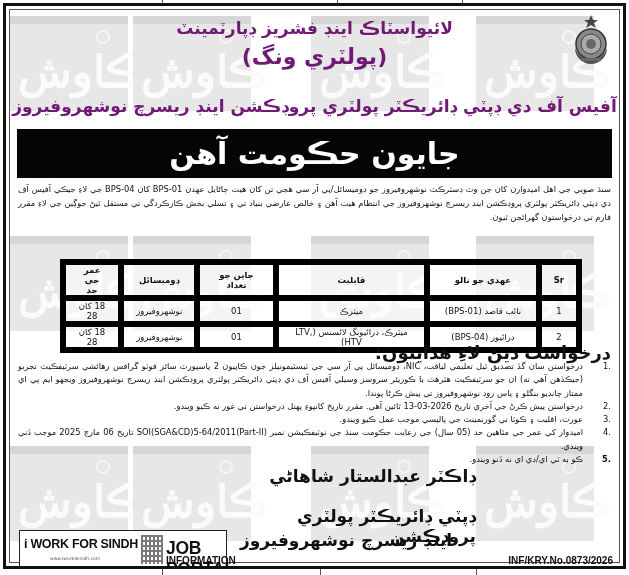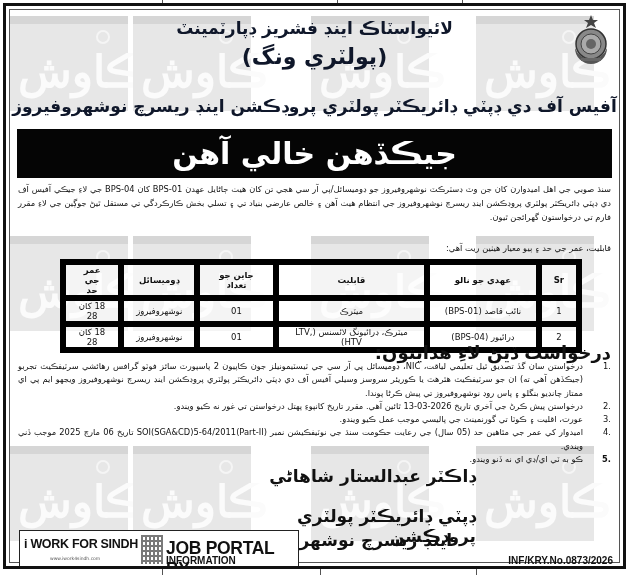--- a/index.html
+++ b/index.html
@@ -13,21 +13,21 @@
   
   .wm-layer { position: absolute; inset: 0; pointer-events: none; }
   .wm { position: absolute; width: 118px; height: 95px; background: #e7e7e7; }
   .wm .wm-strip { position: absolute; left: 0; right: 0; top: 0; height: 8px; background: #d6d6d6; }
   .wm .wm-txt { position: absolute; left: 8px; top: 30px; font-family: "DejaVu Serif", serif; font-weight: bold; font-size: 44px; color: #fbfbfb; direction: rtl; letter-spacing: -2px; }
   .wm .wm-ring { position: absolute; width: 14px; height: 14px; border: 2px solid #f5f5f5; border-radius: 50%; top: 14px; right: 18px; }
   .content { position: absolute; inset: 0; }
 
   .emblem { position: absolute; right: 10px; top: 8px; width: 44px; height: 52px; }
 
-  .h1, .h2, .h3, .h4 { position: absolute; left: 0; right: 0; text-align: center; font-family: "DejaVu Sans", sans-serif; font-weight: bold; color: #0f172a; direction: rtl; }
+  .h1, .h2, .h3, .h4 { position: absolute; left: 0; right: 0; text-align: center; font-family: "DejaVu Sans", sans-serif; font-weight: bold; color: #701a75; direction: rtl; }
   .h1 { top: 12px; font-size: 17px; }
   .h2 { top: 38px; font-size: 22px; }
   .h3 { top: 64px; font-size: 17px; }
   .h4 { top: 90px; font-size: 17px; }
 
   .banner { position: absolute; left: 11px; right: 11px; top: 123px; height: 49px; background: #050505; display: flex; align-items: center; justify-content: center; }
   .banner span { color: #fff; font-weight: bold; font-size: 30px; direction: rtl; letter-spacing: 1px; }
 
   .para { position: absolute; left: 12px; right: 12px; font-size: 8.3px; line-height: 14px; text-align: justify; direction: rtl; color: #111; }
   .intro { top: 176px; }
@@ -49,21 +49,21 @@
   ol.instr { position: absolute; left: 12px; right: 12px; top: 354px; list-style: none; direction: rtl; font-size: 8.3px; line-height: 13.3px; }
   ol.instr li { position: relative; padding-right: 28px; text-align: justify; }
   ol.instr li .num { position: absolute; right: 0; top: 0; direction: ltr; }
   ol.instr li.b5 .num { font-weight: bold; }
 
   .sig { position: absolute; left: 210px; width: 260px; text-align: center; font-weight: bold; direction: rtl; }
   .sig-name { top: 460px; font-size: 17px; text-align: right; }
   .sig-title { top: 500px; font-size: 17px; text-align: right; }
   .sig-office { top: 524px; font-size: 17px; }
 
-  .portal { position: absolute; left: 13px; top: 524px; width: 280px; height: 38px; border: 1.5px solid #222; background: #fff; padding-left: 21px; }
+  .portal { position: absolute; left: 13px; top: 524px; width: 208px; height: 38px; border: 1.5px solid #222; background: #fff; padding-left: 21px; }
   .portal .iw { position: absolute; left: 4px; top: 6px; font-weight: bold; font-size: 12.5px; letter-spacing: -0.3px; font-family: "Liberation Sans", sans-serif; }
   .portal .iw-url { position: absolute; left: 30px; top: 25px; font-size: 4.5px; color: #555; }
   .portal .qr { position: absolute; left: 121px; top: 4px; width: 22px; height: 29px;
     background-image:
       linear-gradient(90deg, #333 50%, transparent 50%),
       linear-gradient(#333 50%, transparent 50%);
     background-size: 4px 4px, 5px 5px; opacity: 0.65; }
   .portal .jp { position: absolute; left: 146px; top: 7px; font-weight: bold; font-size: 17.5px; font-family: "Liberation Sans", sans-serif; letter-spacing: -0.3px; }
   .portal .info { position: absolute; left: 146px; top: 24px; font-weight: bold; font-size: 10px; font-family: "Liberation Sans", sans-serif; }
 
@@ -159,25 +159,24 @@
           <path d="M6,34 A17,17 0 0 0 38,34 A14,14 0 0 1 6,34 Z" fill="#555"></path>
           <rect x="12" y="44" width="20" height="3" fill="#666"></rect>
         </svg>
       </div>
 
       <div class="h1">لائيواسٽاڪ اينڊ فشريز ڊپارٽمينٽ</div>
       <div class="h2">(پولٽري ونگ)</div>
       <div class="h4">آفيس آف دي ڊپٽي ڊائريڪٽر پولٽري پروڊڪشن اينڊ ريسرچ نوشهروفيروز</div>
 
       <div class="banner">
-        <span>جيڪڏهن خالي آهن</span>
+        <span>جايون حڪومت آهن</span>
       </div>
 
       <div class="para intro">سنڌ صوبي جي اهل اميدوارن کان جن وٽ ڊسٽرڪٽ نوشهروفيروز جو ڊوميسائل/پي آر سي هجي تن کان هيٺ ڄاڻايل عهدن BPS-01 کان BPS-04 جي لاءِ جيڪي آفيس آف دي ڊپٽي ڊائريڪٽر پولٽري پروڊڪشن اينڊ ريسرچ نوشهروفيروز جي انتظام هيٺ آهن ۽ خالص عارضي بنياد تي ۽ تسلي بخش ڪارڪردگي تي مستقل ٿيڻ جوڳين جي لاءِ مقرر فارم تي درخواستون گهرائجن ٿيون.</div>
-      <div class="para crit">قابليت، عمر جي حد ۽ ٻيو معيار هيٺين ريت آهي:</div>
 
       <table class="jobs">
         <thead>
           <tr>
             <th class="c-sr">Sr</th>
             <th class="c-post">عهدي جو نالو</th>
             <th class="c-qual">قابليت</th>
             <th class="c-num">جاين جو تعداد</th>
             <th class="c-dom">ڊوميسائل</th>
             <th class="c-age">عمر جي حد</th>

